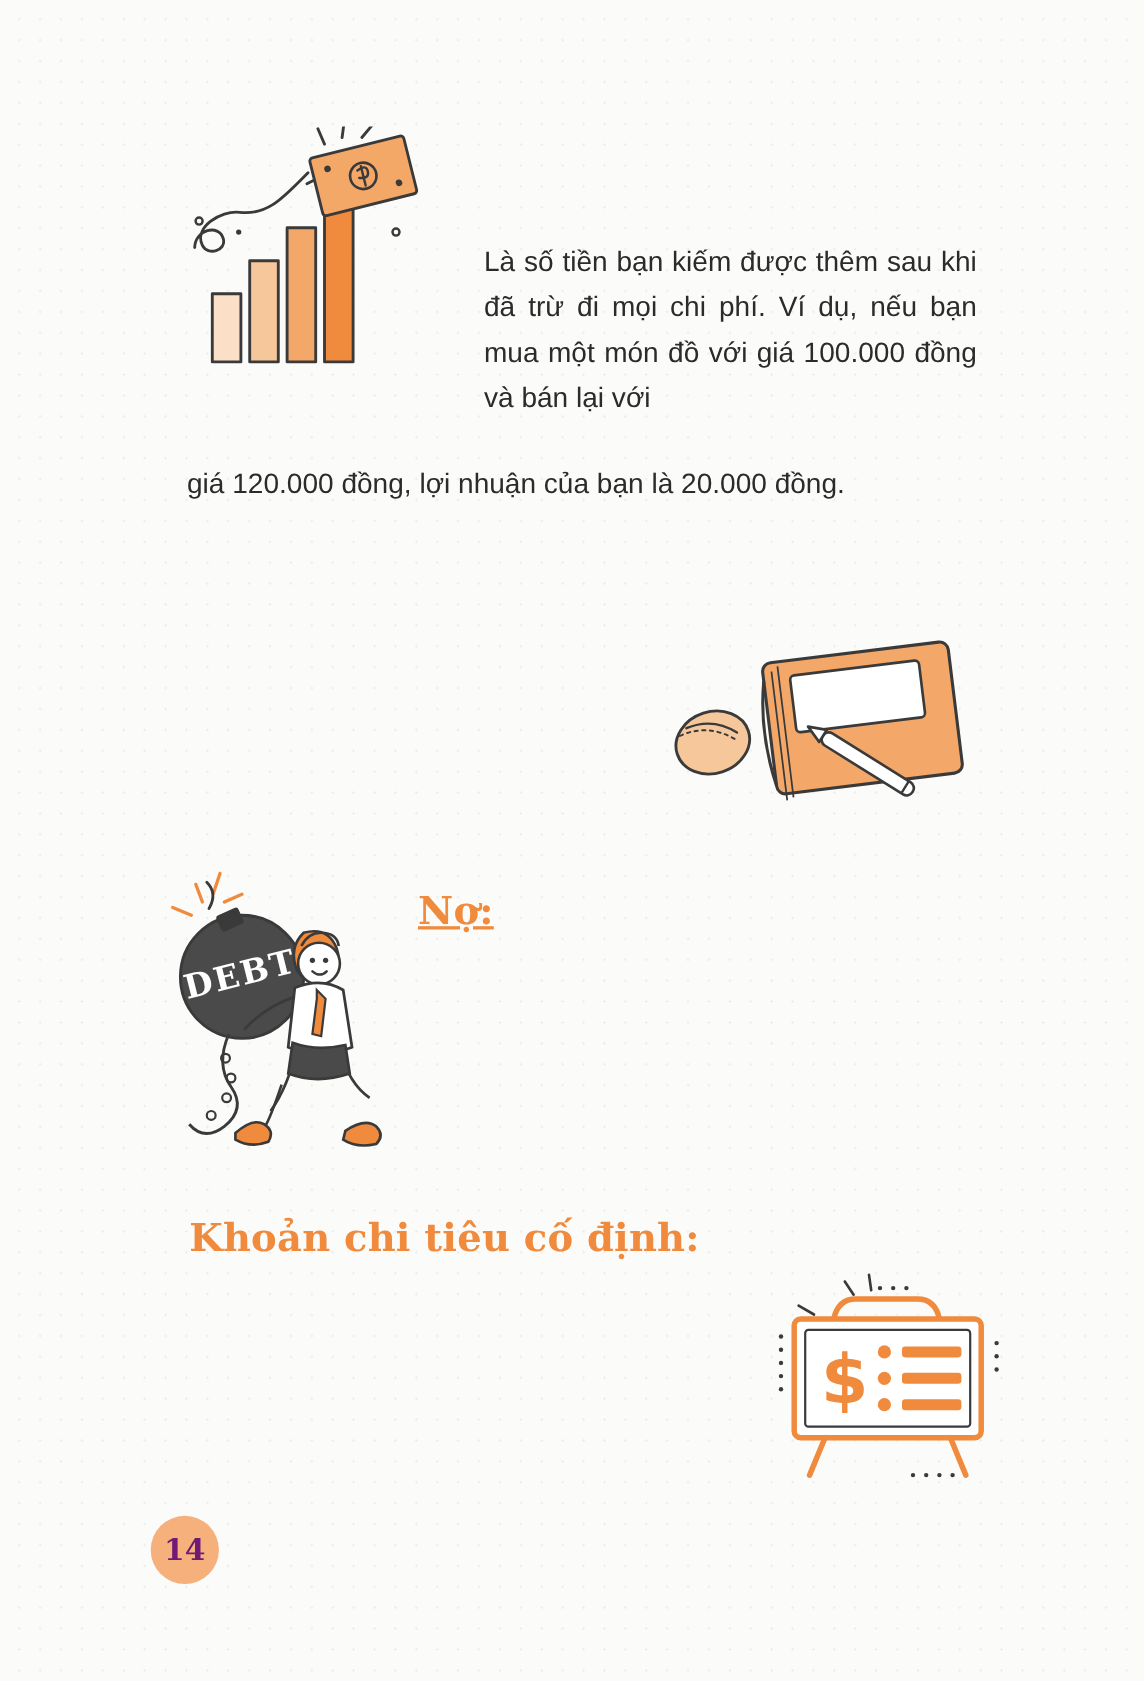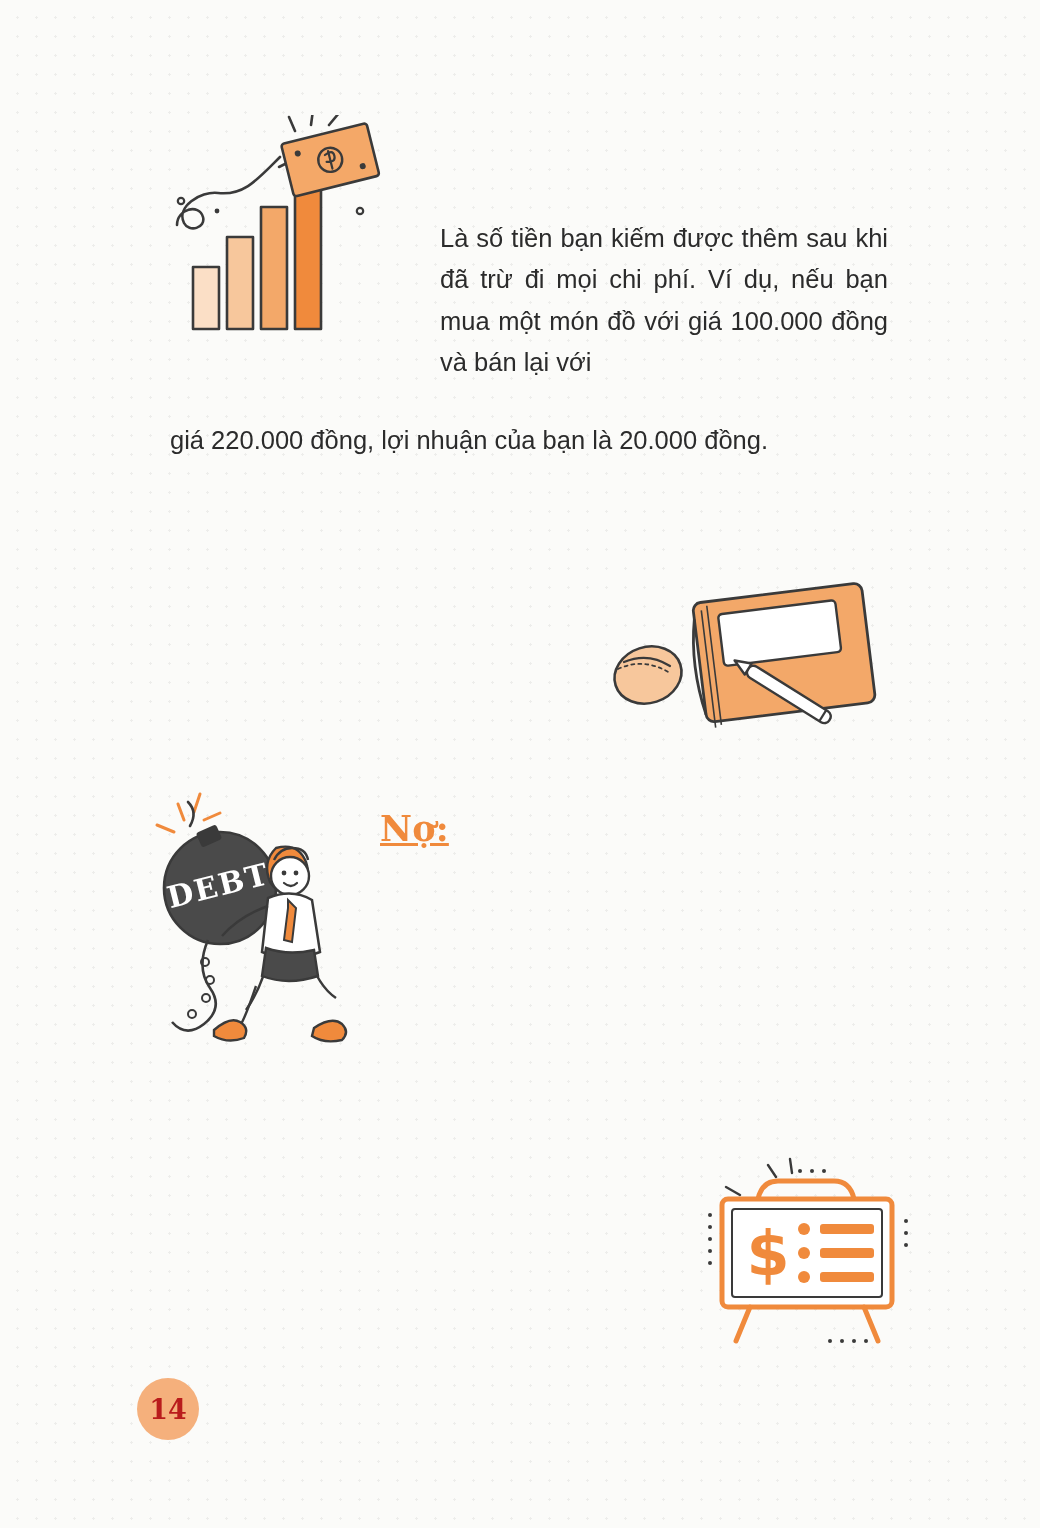--- a/index.html
+++ b/index.html
@@ -139,21 +139,21 @@
 
   
   .page-number {
     position: absolute;
     left: 137px;
     top: 1378px;
     width: 62px;
     height: 62px;
     border-radius: 50%;
     background: #F5B07C;
-    color: #b91c1c;
+    color: #701a75;
     display: flex;
     align-items: center;
     justify-content: center;
     font-family: "DejaVu Serif", serif;
     font-weight: bold;
     font-size: 27px;
   }
 </style>
 </head>
 <body>
@@ -183,21 +183,21 @@
         <path d="M176 36 v18 M172 39 q9 -4 9 3 q0 7 -9 4" stroke="#3a3a3a" stroke-width="2.2" stroke-linecap="round" fill="none"></path>
         <circle cx="146" cy="31" r="3" fill="#3a3a3a"></circle>
         <circle cx="206" cy="59" r="3" fill="#3a3a3a"></circle>
       </g>
 
       <path d="M140 16 l-6 -14 M156 10 l2 -15 M174 10 l10 -12" stroke="#3a3a3a" stroke-width="2.6" stroke-linecap="round"></path>
     </svg>
   </div>
 
   <p class="body-text sec1-text">Là số tiền bạn kiếm được thêm sau khi đã trừ đi mọi chi phí. Ví dụ, nếu bạn mua một món đồ với giá 100.000 đồng và bán lại với</p>
-  <p class="body-text sec1-text-full">giá 220.000 đồng, lợi nhuận của bạn là 20.000 đồng.</p>
+  <p class="body-text sec1-text-full">giá 120.000 đồng, lợi nhuận của bạn là 20.000 đồng.</p>
 
 
   <div class="art-notebook">
     <svg viewBox="0 0 290 190" width="290" height="190" fill="none">
 
       <ellipse cx="48" cy="105" rx="34" ry="28" transform="rotate(-18 48 105)" fill="#F7C79C" stroke="#3a3a3a" stroke-width="2.6"></ellipse>
       <path d="M24 92 q24 -10 46 4" stroke="#3a3a3a" stroke-width="2.2" stroke-linecap="round"></path>
       <path d="M18 99 q26 -12 52 4" stroke="#3a3a3a" stroke-width="1.8" stroke-linecap="round" stroke-dasharray="3 4"></path>
 
       <g transform="rotate(-7 190 90)">
@@ -250,20 +250,21 @@
 
       <path d="M64 250 q16 -14 26 -8 q10 6 4 16 q-16 6 -30 -2z" fill="#F08A3C" stroke="#3a3a3a" stroke-width="2.4"></path>
       <path d="M164 248 q18 -12 28 -4 q8 8 0 16 q-18 4 -30 -4z" fill="#F08A3C" stroke="#3a3a3a" stroke-width="2.4"></path>
 
       <path d="M124 80 q6 -12 18 -12 q14 0 16 12" stroke="#3a3a3a" stroke-width="2.4" fill="none"></path>
     </svg>
   </div>
 
   <h2 class="heading sec3-heading">Nợ:</h2>
 
+  <h2 class="heading sec4-heading">Khoản chi tiêu cố định:</h2>
 
   <div class="art-board">
     <svg viewBox="0 0 250 210" width="250" height="210" fill="none">
 
       <g fill="#3a3a3a">
         <circle cx="30" cy="60" r="2"></circle>
           <circle cx="30" cy="72" r="2"></circle>
           <circle cx="30" cy="84" r="2"></circle>
         <circle cx="30" cy="96" r="2"></circle>
           <circle cx="30" cy="108" r="2"></circle>

